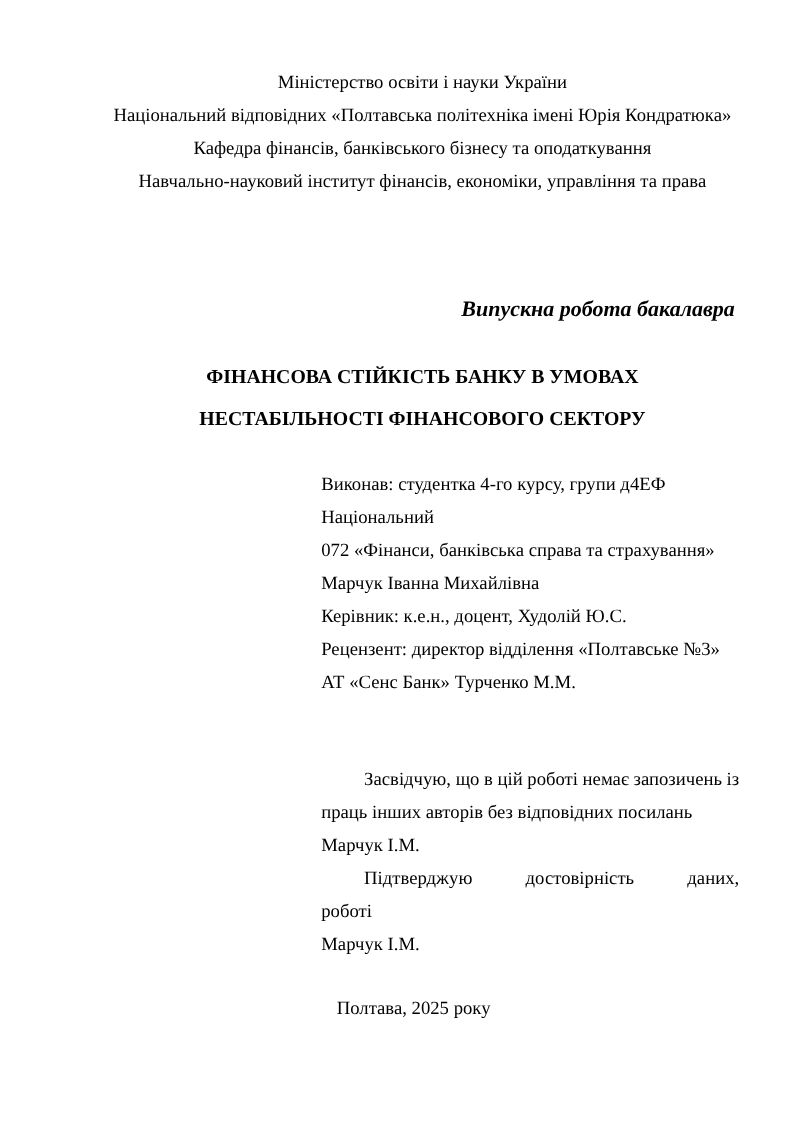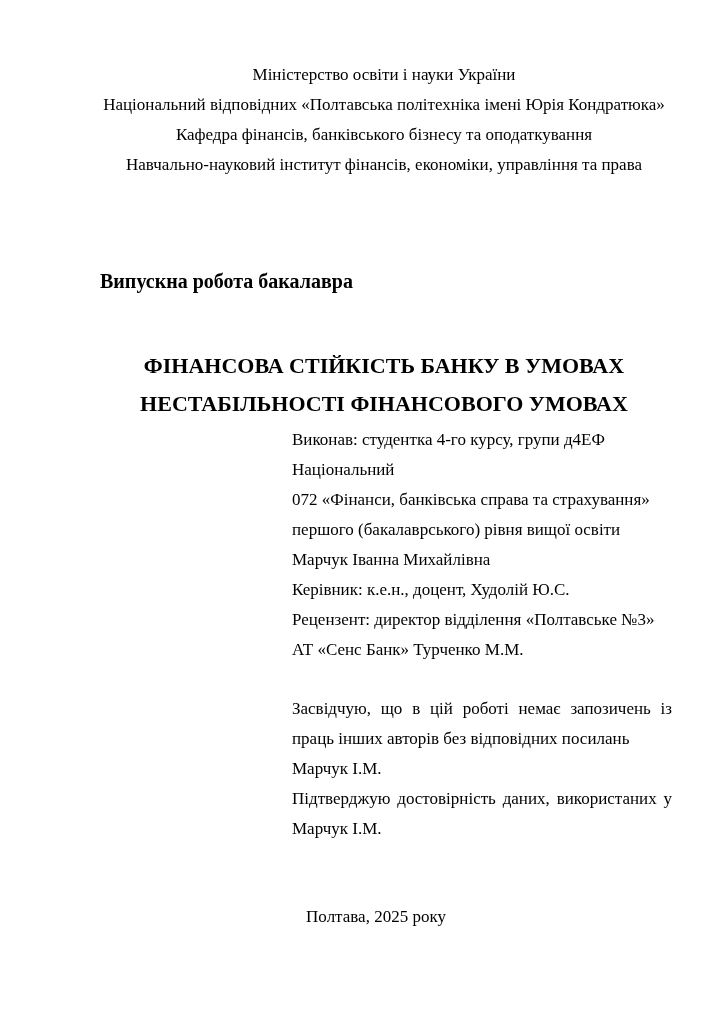--- a/index.html
+++ b/index.html
@@ -22,36 +22,36 @@
     left: 100px;
     right: 56px;
     text-align: center;
     font-size: 17px;
     line-height: 30px;
   }
   .work-type {
     position: absolute;
     top: 266px;
     left: 100px;
-    right: 72px;
-    text-align: left;
+    right: 56px;
+    text-align: right;
     font-size: 20px;
     font-weight: bold;
     line-height: 30px;
+    font-style: italic;
   }
   .thesis-title {
     position: absolute;
     top: 323px;
     left: 90px;
     right: 46px;
     text-align: center;
-    font-size: 22px;
+    font-size: 18px;
     font-weight: bold;
     line-height: 38px;
-    margin-top: 24px;
   }
   .details {
     position: absolute;
     top: 425px;
     left: 292px;
     width: 380px;
     font-size: 17px;
     line-height: 30px;
     text-align: left;
     font-family: Liberation Serif, serif;
@@ -64,20 +64,21 @@
     font-size: 17px;
     line-height: 30px;
     text-align: left;
   }
   .line { height: 30px; }
   .justify {
     text-align: justify;
     text-align-last: justify;
     word-spacing: -0.3px;
     overflow: hidden;
+    margin-left: 39px;
   }
   .footer {
     position: absolute;
     top: 902px;
     left: 100px;
     right: 72px;
     text-align: center;
     font-size: 17px;
     line-height: 30px;
   }
@@ -91,37 +92,37 @@
     <div class="line">Міністерство освіти і науки України</div>
     <div class="line">Національний відповідних «Полтавська політехніка імені Юрія Кондратюка»</div>
     <div class="line">Кафедра фінансів, банківського бізнесу та оподаткування</div>
     <div class="line">Навчально-науковий інститут фінансів, економіки, управління та права</div>
   </div>
 
   <div class="work-type">Випускна робота бакалавра</div>
 
   <div class="thesis-title">
     <div>ФІНАНСОВА СТІЙКІСТЬ БАНКУ В УМОВАХ</div>
-    <div>НЕСТАБІЛЬНОСТІ ФІНАНСОВОГО УМОВАХ</div>
+    <div>НЕСТАБІЛЬНОСТІ ФІНАНСОВОГО СЕКТОРУ</div>
   </div>
 
   <div class="details">
     <div class="line">Виконав: студентка 4-го курсу, групи д4ЕФ</div>
     <div class="line">Національний</div>
     <div class="line">072 «Фінанси, банківська справа та страхування»</div>
-    <div class="line">першого (бакалаврського) рівня вищої освіти</div>
     <div class="line">Марчук Іванна Михайлівна</div>
     <div class="line">Керівник: к.е.н., доцент, Худолій Ю.С.</div>
     <div class="line">Рецензент: директор відділення «Полтавське №3»</div>
     <div class="line">АТ «Сенс Банк» Турченко М.М.</div>
   </div>
 
   <div class="declaration">
     <div class="line justify">Засвідчую, що в цій роботі немає запозичень із</div>
     <div class="line">праць інших авторів без відповідних посилань</div>
     <div class="line">Марчук І.М.</div>
     <div class="line justify">Підтверджую достовірність даних, використаних у</div>
+    <div class="line">роботі</div>
     <div class="line">Марчук І.М.</div>
   </div>
 
   <div class="footer">Полтава, 2025 року</div>
 
 </div>
 
 </body></html>

